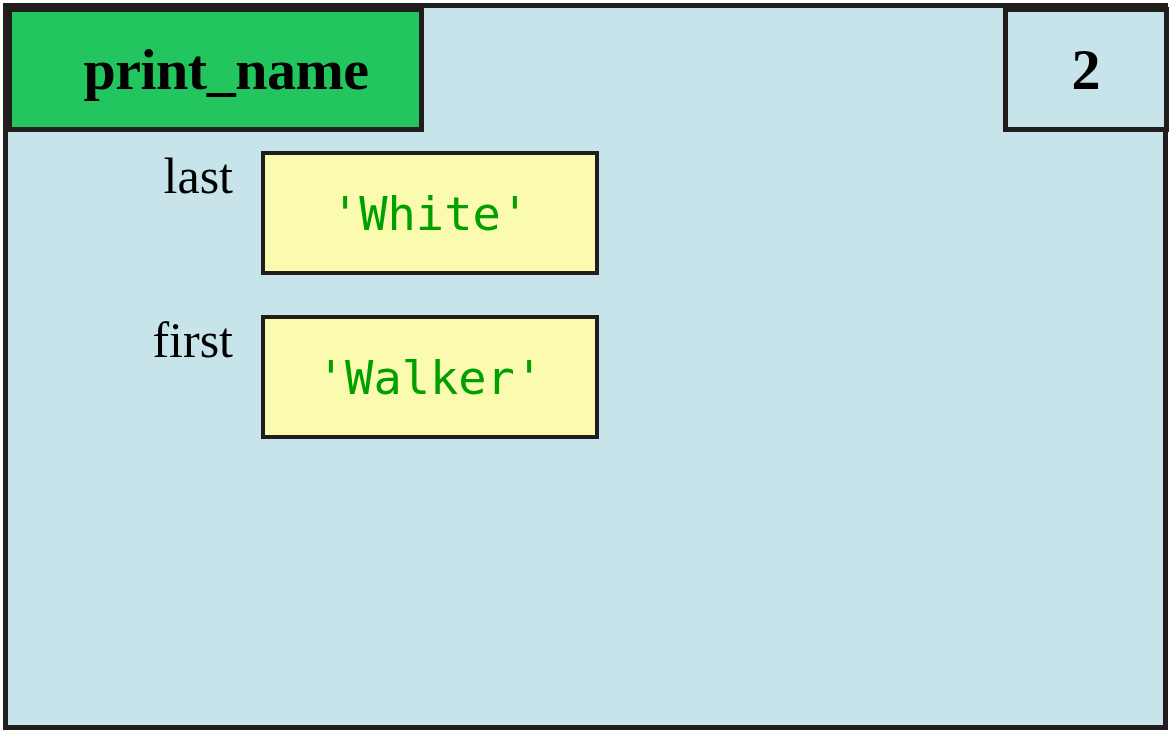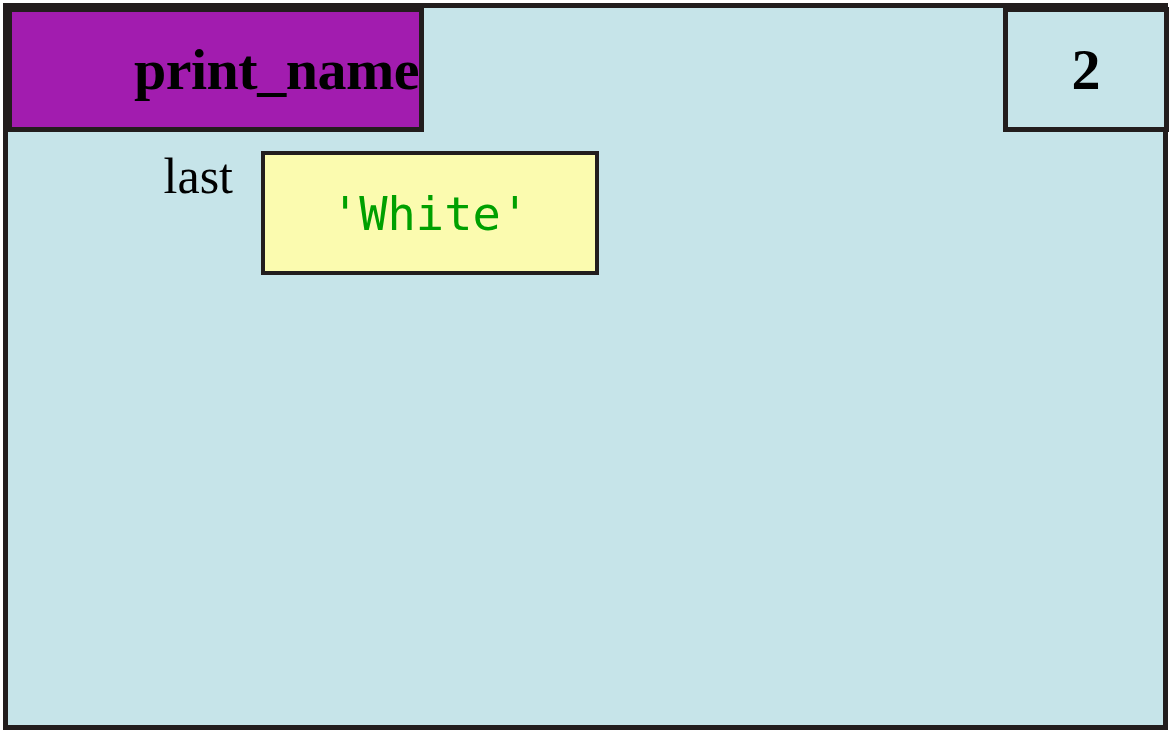--- a/index.html
+++ b/index.html
@@ -36,24 +36,24 @@
   }
 
   .name-box {
     position: absolute;
     left: -1px;
     top: -1px;
     width: 417px;
     height: 125px;
     box-sizing: border-box;
     border: 5px solid #221d1d;
-    background: #a21caf;
+    background: #22c55e;
     display: flex;
     align-items: center;
-    justify-content: flex-end;
+    justify-content: center;
   }
   .name-box .fn-name {
     font-weight: bold;
     font-size: 58px;
     color: #000000;
     line-height: 1;
     padding-left: 21px;
     letter-spacing: -0.5px;
     white-space: nowrap;
   }
@@ -144,17 +144,21 @@
 
   </div>
 
   <div class="vars">
 
     <div class="var-row r0">
       <span class="var-label">last</span>
       <span class="var-value w-small">'White'</span>
     </div>
 
+    <div class="var-row r1">
+      <span class="var-label">first</span>
+      <span class="var-value w-small">'Walker'</span>
+    </div>
 
 
   </div>
 
 </div>
 
 </body></html>

